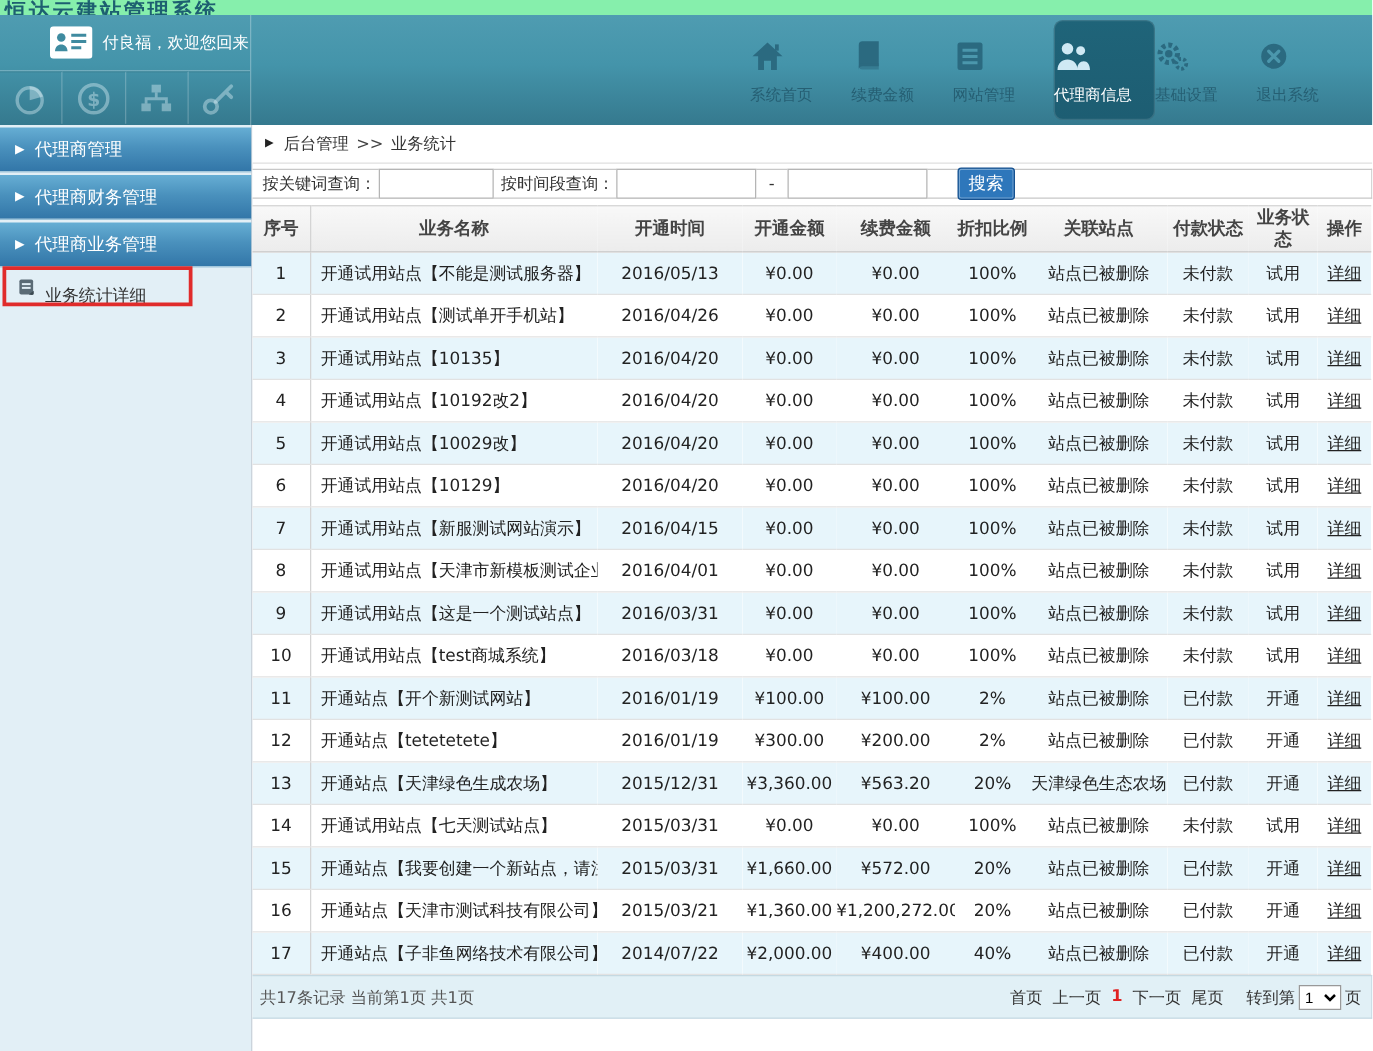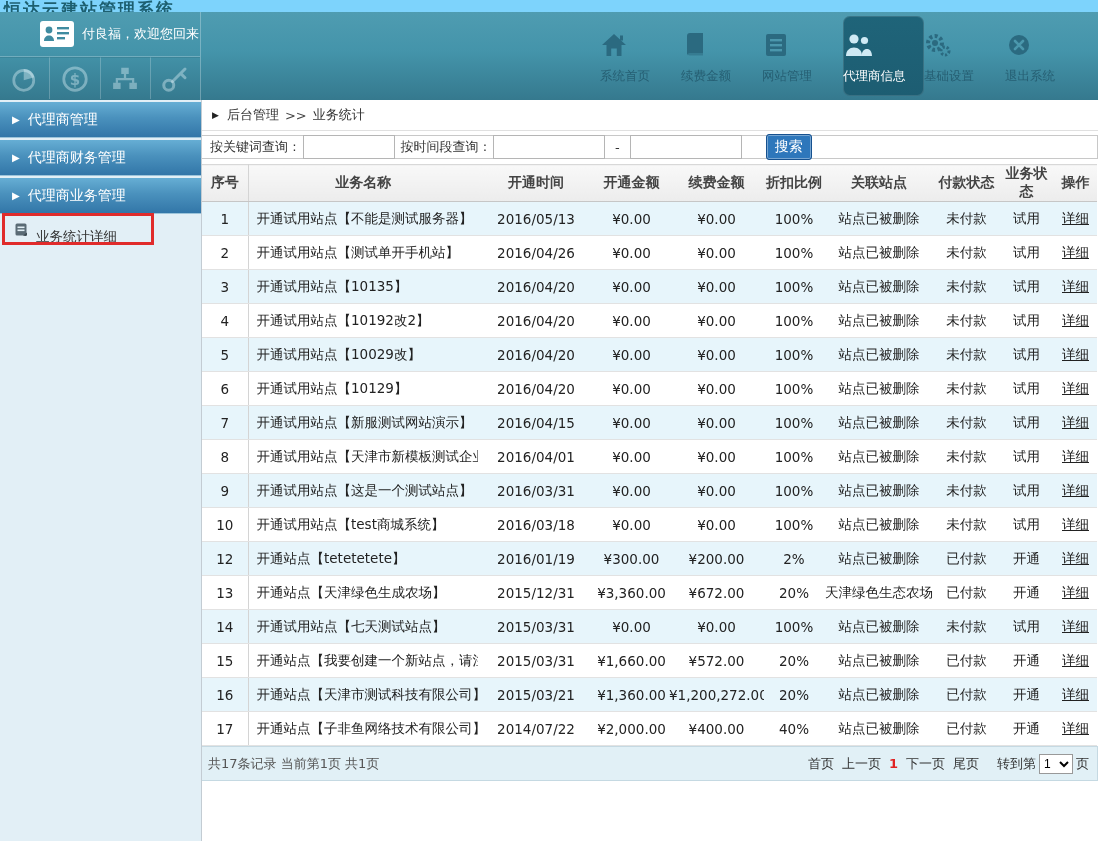--- a/index.html
+++ b/index.html
@@ -2,21 +2,21 @@
 <html><head>
 <meta charset="utf-8">
 <style>
   * { margin:0; padding:0; box-sizing:border-box; }
   html,body { background:#ffffff; }
   body { font-family:"DejaVu Sans","Liberation Sans",sans-serif; }
   .page { position:relative; width:1098px; height:841px; overflow:hidden; background:#fff; }
 
   
   .topstrip { position:absolute; left:0; top:0; width:1098px; height:12px;
-              background:#7dd3fc; overflow:hidden; }
+              background:#86efac; overflow:hidden; }
   .topstrip-title { font-size:17px; font-weight:bold; color:#1d5f70;
                     padding-left:4px; letter-spacing:2px; line-height:20px; margin-top:-1px; }
 
   
   .header { position:absolute; left:0; top:12px; width:1098px; height:88px;
             background:linear-gradient(180deg,#4f9cb1 0%,#4494aa 45%,#35798e 100%); }
   .header-left { position:absolute; left:0; top:0; width:201px; height:88px;
                  border-right:1px solid rgba(255,255,255,0.28); }
   .user-box { height:45px; display:flex; align-items:center; padding-left:40px;
               border-bottom:1px solid rgba(255,255,255,0.25); }
@@ -407,37 +407,49 @@
             <td class="c-center">2016/03/18</td>
             <td class="c-center">¥0.00</td>
             <td class="c-center">¥0.00</td>
             <td class="c-center">100%</td>
             <td class="c-center red">站点已被删除</td>
             <td class="c-center">未付款</td>
             <td class="c-center red">试用</td>
             <td class="c-center"><a class="detail-link">详细</a></td>
           </tr>
           <tr>
+            <td class="c-no">11</td>
+            <td class="c-name">开通站点【开个新测试网站】</td>
+            <td class="c-center">2016/01/19</td>
+            <td class="c-center">¥100.00</td>
+            <td class="c-center">¥100.00</td>
+            <td class="c-center">2%</td>
+            <td class="c-center red">站点已被删除</td>
+            <td class="c-center">已付款</td>
+            <td class="c-center">开通</td>
+            <td class="c-center"><a class="detail-link">详细</a></td>
+          </tr>
+          <tr>
             <td class="c-no">12</td>
             <td class="c-name">开通站点【tetetetete】</td>
             <td class="c-center">2016/01/19</td>
             <td class="c-center">¥300.00</td>
             <td class="c-center">¥200.00</td>
             <td class="c-center">2%</td>
             <td class="c-center red">站点已被删除</td>
             <td class="c-center">已付款</td>
             <td class="c-center">开通</td>
             <td class="c-center"><a class="detail-link">详细</a></td>
           </tr>
           <tr>
             <td class="c-no">13</td>
             <td class="c-name">开通站点【天津绿色生成农场】</td>
             <td class="c-center">2015/12/31</td>
             <td class="c-center">¥3,360.00</td>
-            <td class="c-center">¥672.00</td>
+            <td class="c-center">¥563.20</td>
             <td class="c-center">20%</td>
             <td class="c-center">天津绿色生态农场</td>
             <td class="c-center">已付款</td>
             <td class="c-center">开通</td>
             <td class="c-center"><a class="detail-link">详细</a></td>
           </tr>
           <tr>
             <td class="c-no">14</td>
             <td class="c-name">开通试用站点【七天测试站点】</td>
             <td class="c-center">2015/03/31</td>

